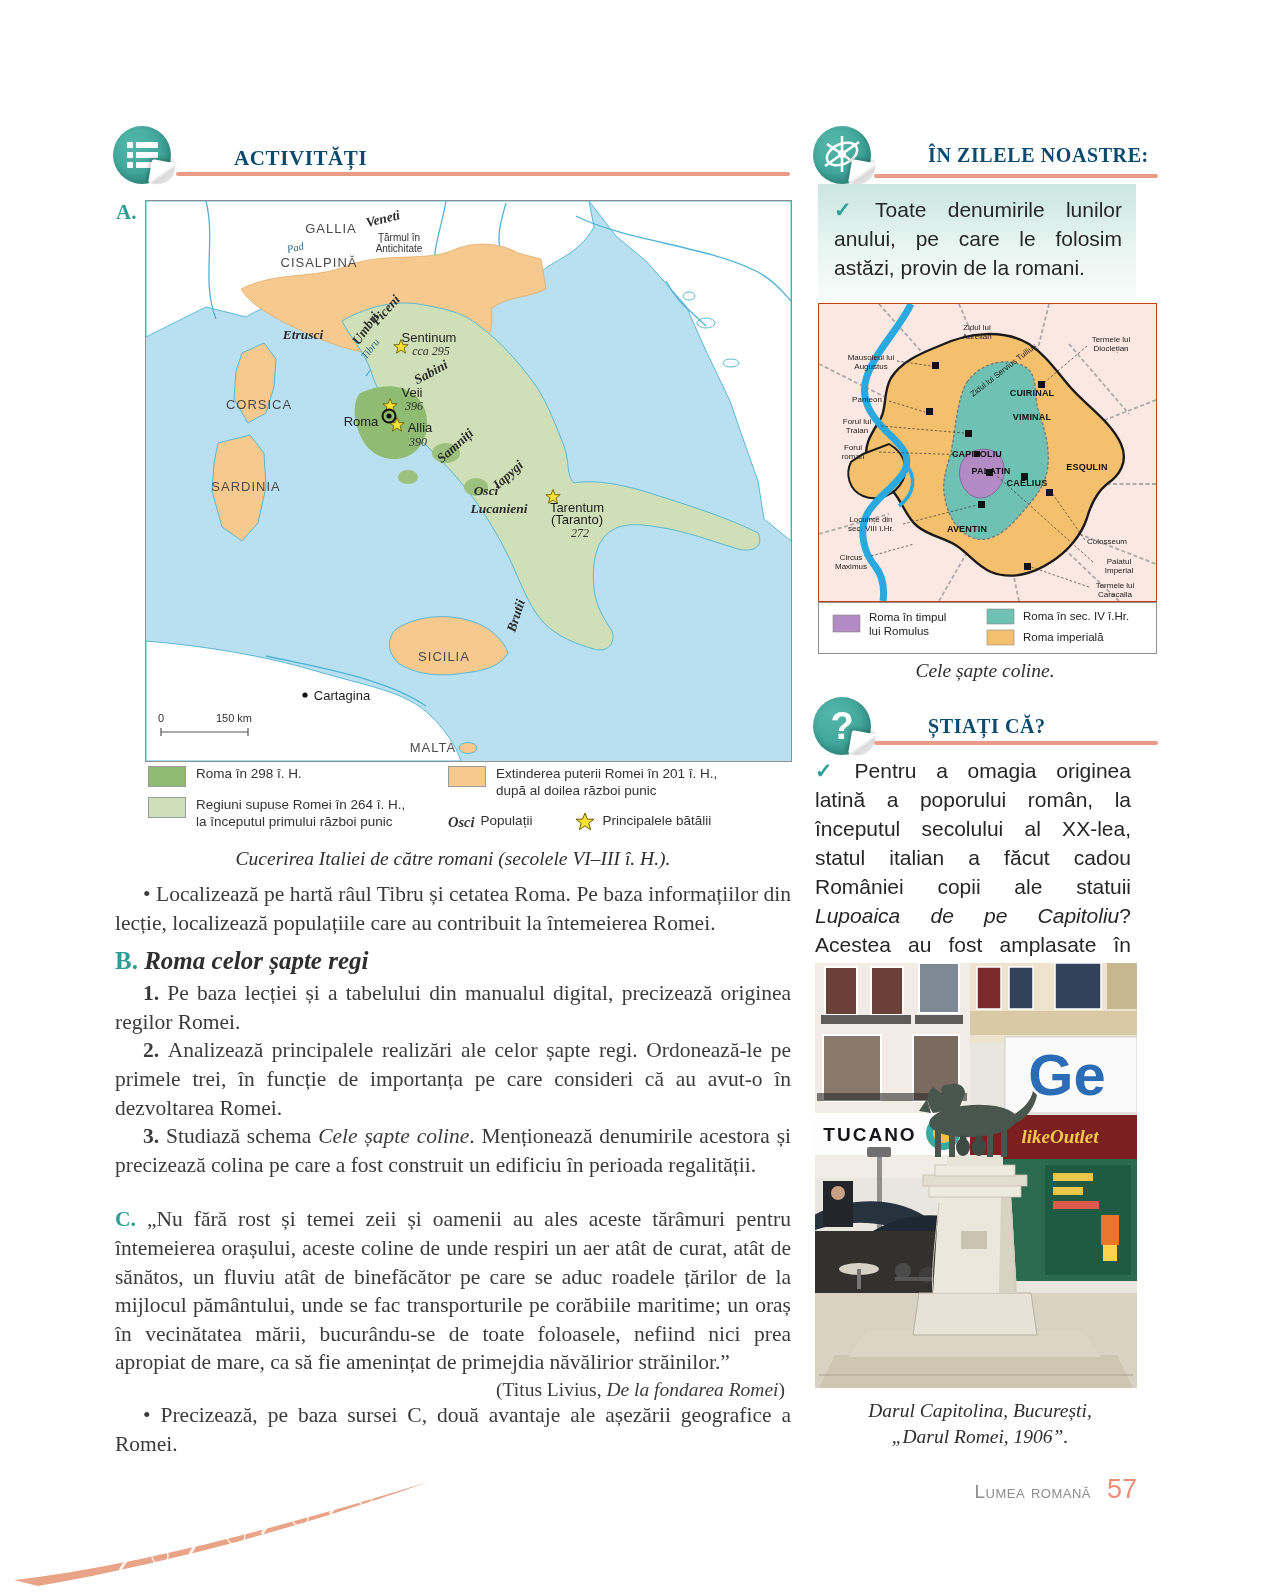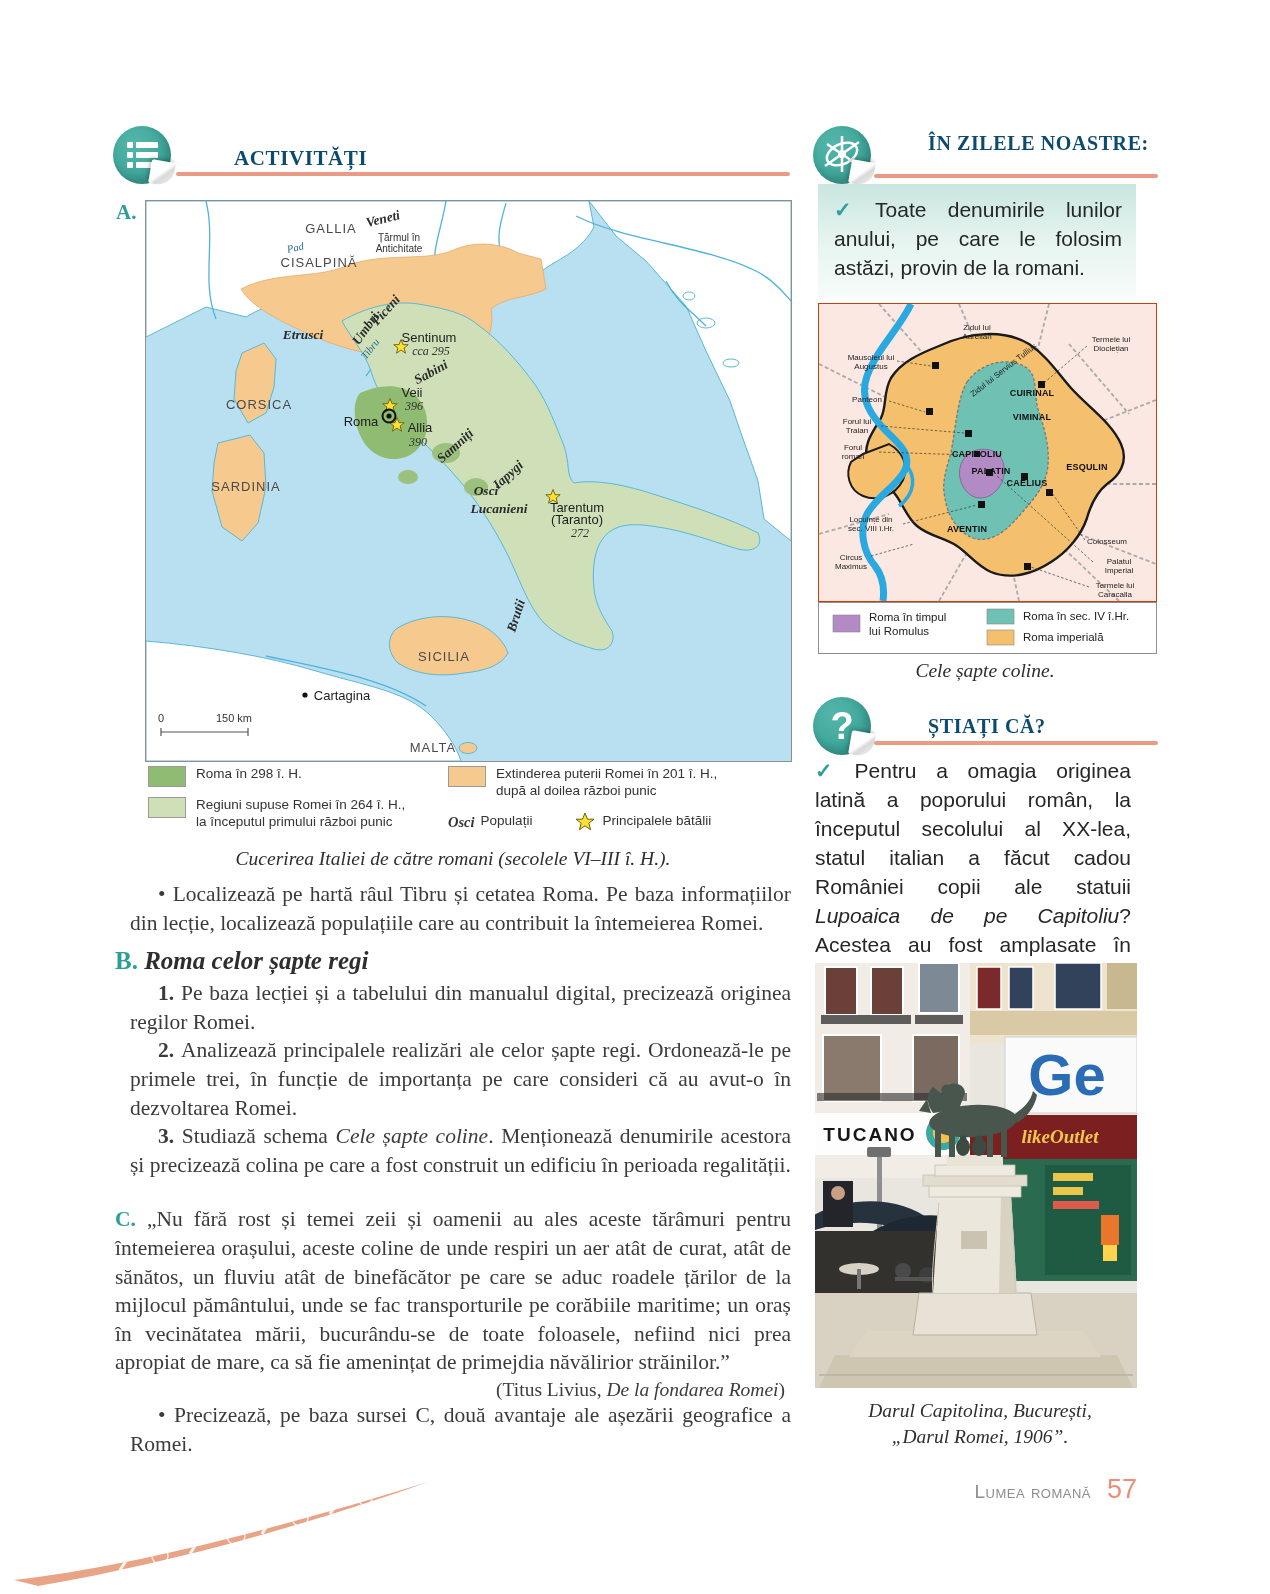--- a/index.html
+++ b/index.html
@@ -14,21 +14,21 @@
     background:linear-gradient(135deg,#ffffff 48%,#d9d9d9 60%,#f2f2f2 100%);
     border-radius:2px 2px 70% 2px;transform:rotate(10deg);
     box-shadow:-2px -2px 4px rgba(0,0,0,.22);}
   .hd-title{color:#0c4a6e;font-weight:bold;font-size:21px;letter-spacing:.6px;
     font-family:"Liberation Serif",serif;white-space:nowrap;margin-left:48px;}
   .hd-rule{background:#e99b86;height:3.5px;border-radius:2px;}
   
   .left-flow{left:115px;top:848px;width:676px;position:absolute;}
   .map-caption{font-style:italic;font-size:19.5px;text-align:center;color:#2e2e2e;margin:0 0 10px 0;}
   .para{font-size:21.5px;line-height:1.33;text-align:justify;color:#3b3b3b;margin:0;}
-  .indent{text-indent:28px;margin-left:15px;}
+  .indent{text-indent:28px;}
   .teal{color:#2d9e94;font-weight:bold;}
   .b-head{font-size:25px;margin:10px 0 4px 0;}
   .b-title{font-style:italic;font-weight:bold;color:#2e2e2e;}
   .attrib{font-size:19.5px;text-align:right;margin:2px 6px 0 0;}
   .gapC{margin-top:26px;}
   
   .leg{font-family:"Liberation Sans",sans-serif;font-size:13.5px;color:#333;line-height:1.25;}
   .leg .sw{display:inline-block;width:36px;height:19px;border:1px solid #9a9a9a;vertical-align:middle;}
   .leg-row{display:flex;align-items:flex-start;margin-bottom:10px;}
   .leg-row .sw{margin-right:10px;flex:0 0 auto;}
@@ -219,21 +219,21 @@
   <svg width="58" height="58" viewBox="0 0 58 58">
     <g stroke="#fff" stroke-width="2.5" fill="none">
       <ellipse cx="29" cy="28" rx="16" ry="10" transform="rotate(-25 29 28)"></ellipse>
       <path d="M12,40 L46,16"></path>
         <path d="M14,18 L45,39"></path>
         <path d="M29,10 L29,46"></path>
     </g>
     <circle cx="29" cy="28" r="4" fill="#fff"></circle>
   </svg>
 </div>
-<div class="abs hd-title" style="left:880px;top:132px;font-size:20px;">ÎN ZILELE NOASTRE:</div>
+<div class="abs hd-title" style="left:880px;top:144px;font-size:20px;">ÎN ZILELE NOASTRE:</div>
 <div class="abs hd-rule" style="left:874px;top:174px;width:284px;"></div>
 <div class="abs now-box sans rc-para" style="left:818px;top:184px;width:288px;">
   <span class="check">✓</span><span>Toate denumirile lunilor anului, pe care le folosim astăzi, provin de la romani.</span>
 </div>
 
 <div class="abs" style="left:818px;top:303px;width:337px;height:297px;border:1px solid #c2410c;">
 <svg width="337" height="297" viewBox="0 0 337 297">
   <rect width="337" height="297" fill="#fce8e2"></rect>
   <g stroke="#aaa" stroke-width="1.8" stroke-dasharray="4,2.5" fill="none">
     <path d="M0,60 L120,120"></path>

